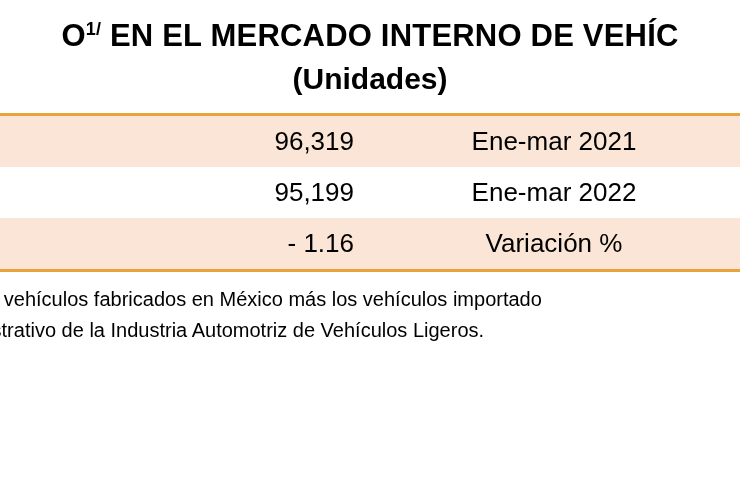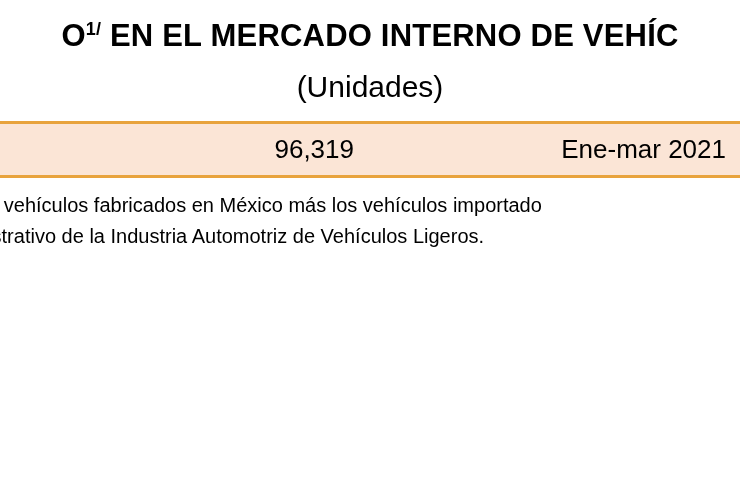--- a/index.html
+++ b/index.html
@@ -37,23 +37,23 @@
     margin-right: -42px;
   }
   .main-title .sup {
     font-size: 18px;
     vertical-align: super;
     font-weight: bold;
   }
   .subtitle {
     font-size: 30px;
     color: #000000;
-    margin-top: 16px;
+    margin-top: 8px;
     line-height: 1.1;
-    font-weight: normal;
+    font-weight: bold;
     text-align: center;
   }
 
   
   .table-wrap {
     margin-top: 18px;
     width: 740px;
   }
   table.data {
     border-collapse: collapse;
@@ -68,21 +68,21 @@
     color: #000000;
     padding: 0 14px;
     vertical-align: middle;
     border: none;
   }
   td.value {
     text-align: right;
     width: 340px;
   }
   td.label {
-    text-align: right;
+    text-align: center;
     border-left: 3px solid #e8a33d;
   }
   tr.shaded td {
     background: #fbe5d6;
   }
   tr.plain td {
     background: #ffffff;
   }
   .table-top-rule {
     height: 3px;
@@ -120,20 +120,28 @@
   </div>
 
   <div class="table-wrap">
     <div class="table-top-rule"></div>
     <table class="data">
       <tbody>
         <tr class="shaded">
           <td class="value">96,319</td>
           <td class="label">Ene-mar 2021</td>
         </tr>
+        <tr class="plain">
+          <td class="value">95,199</td>
+          <td class="label">Ene-mar 2022</td>
+        </tr>
+        <tr class="shaded">
+          <td class="value">-  1.16</td>
+          <td class="label">Variación %</td>
+        </tr>
       </tbody>
     </table>
     <div class="table-bottom-rule"></div>
   </div>
 
   <div class="footnotes">
     <div class="footnote">de vehículos fabricados en México más los vehículos importado</div>
     <div class="footnote">nistrativo de la Industria Automotriz de Vehículos Ligeros.</div>
   </div>
 

